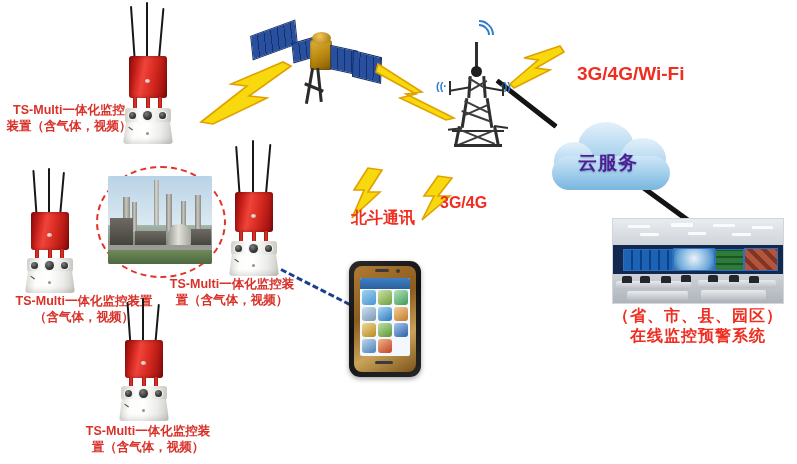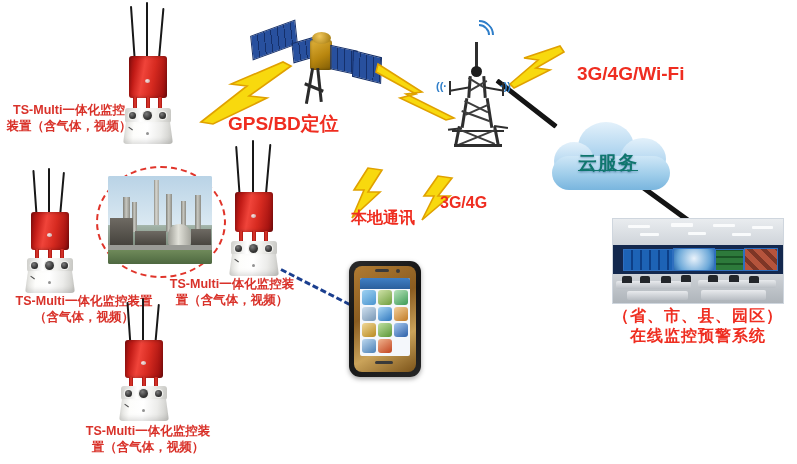--- a/index.html
+++ b/index.html
@@ -59,22 +59,22 @@
   .wifi-arc{position:absolute;border:2px solid #2f7ec9;border-radius:50%;
      border-right-color:transparent;border-bottom-color:transparent;border-left-color:transparent;}
   .wifi-side{position:absolute;color:#2f7ec9;font-size:11px;font-weight:bold;}
 
   
   .cloud{position:absolute;}
   .cloud .cpart{position:absolute;border-radius:50%;
      background:linear-gradient(180deg,#e3f1fb 0%,#bddcf2 45%,#8dc3e6 100%);}
   .cloud .cbase{position:absolute;border-radius:40px;
      background:linear-gradient(180deg,#cfe7f7 0%,#9fcdea 55%,#79b5de 100%);}
-  .cloud-label{position:absolute;color:#0f766e;font-size:19px;font-weight:bold;
-     letter-spacing:1px;text-shadow:0 1px 2px rgba(60,110,150,.55);z-index:4;text-decoration:underline;}
+  .cloud-label{position:absolute;color:#4c1d95;font-size:19px;font-weight:bold;
+     letter-spacing:1px;text-shadow:0 1px 2px rgba(60,110,150,.55);z-index:4;}
 
   
   .link{position:absolute;background:#141414;transform-origin:0 50%;border-radius:1px;}
   .dashlink{position:absolute;transform-origin:0 50%;height:0;
      border-top:3px dashed #1b3f8f;}
   .dashcircle{position:absolute;border:2px dashed #e0342a;border-radius:50%;}
 
   
   .plant{position:absolute;overflow:hidden;border-radius:2px;
      background:linear-gradient(180deg,#bfd7e8 0%,#d7e6f1 42%,#9fb0a4 58%,#5d6b5a 100%);}
@@ -361,22 +361,21 @@
       <polygon points="18,0 4,22 14,22 2,50 30,24 18,24 32,2" fill="#f8d90e" stroke="#e0a100" stroke-width="1.6"></polygon>
     </svg>
   </div>
 
   <div class="bolt" style="left:422px;top:176px;">
     <svg width="34" height="48" viewBox="0 0 34 48">
       <polygon points="16,0 2,20 12,20 0,44 28,20 16,20 30,2" fill="#f8d90e" stroke="#e0a100" stroke-width="1.6"></polygon>
     </svg>
   </div>
 
-  <div class="lbl big" style="left:228px;top:112px;">GPS/BD定位</div>
 
   <div class="lbl big" style="left:549px;top:62px;margin-left:28px;">3G/4G/Wi-Fi</div>
 
-  <div class="lbl mid" style="left:351px;top:208px;">本地通讯</div>
+  <div class="lbl mid" style="left:351px;top:208px;">北斗通讯</div>
 
   <div class="lbl mid" style="left:440px;top:193px;">3G/4G</div>
 
 
 </div>
 
 </body></html>

